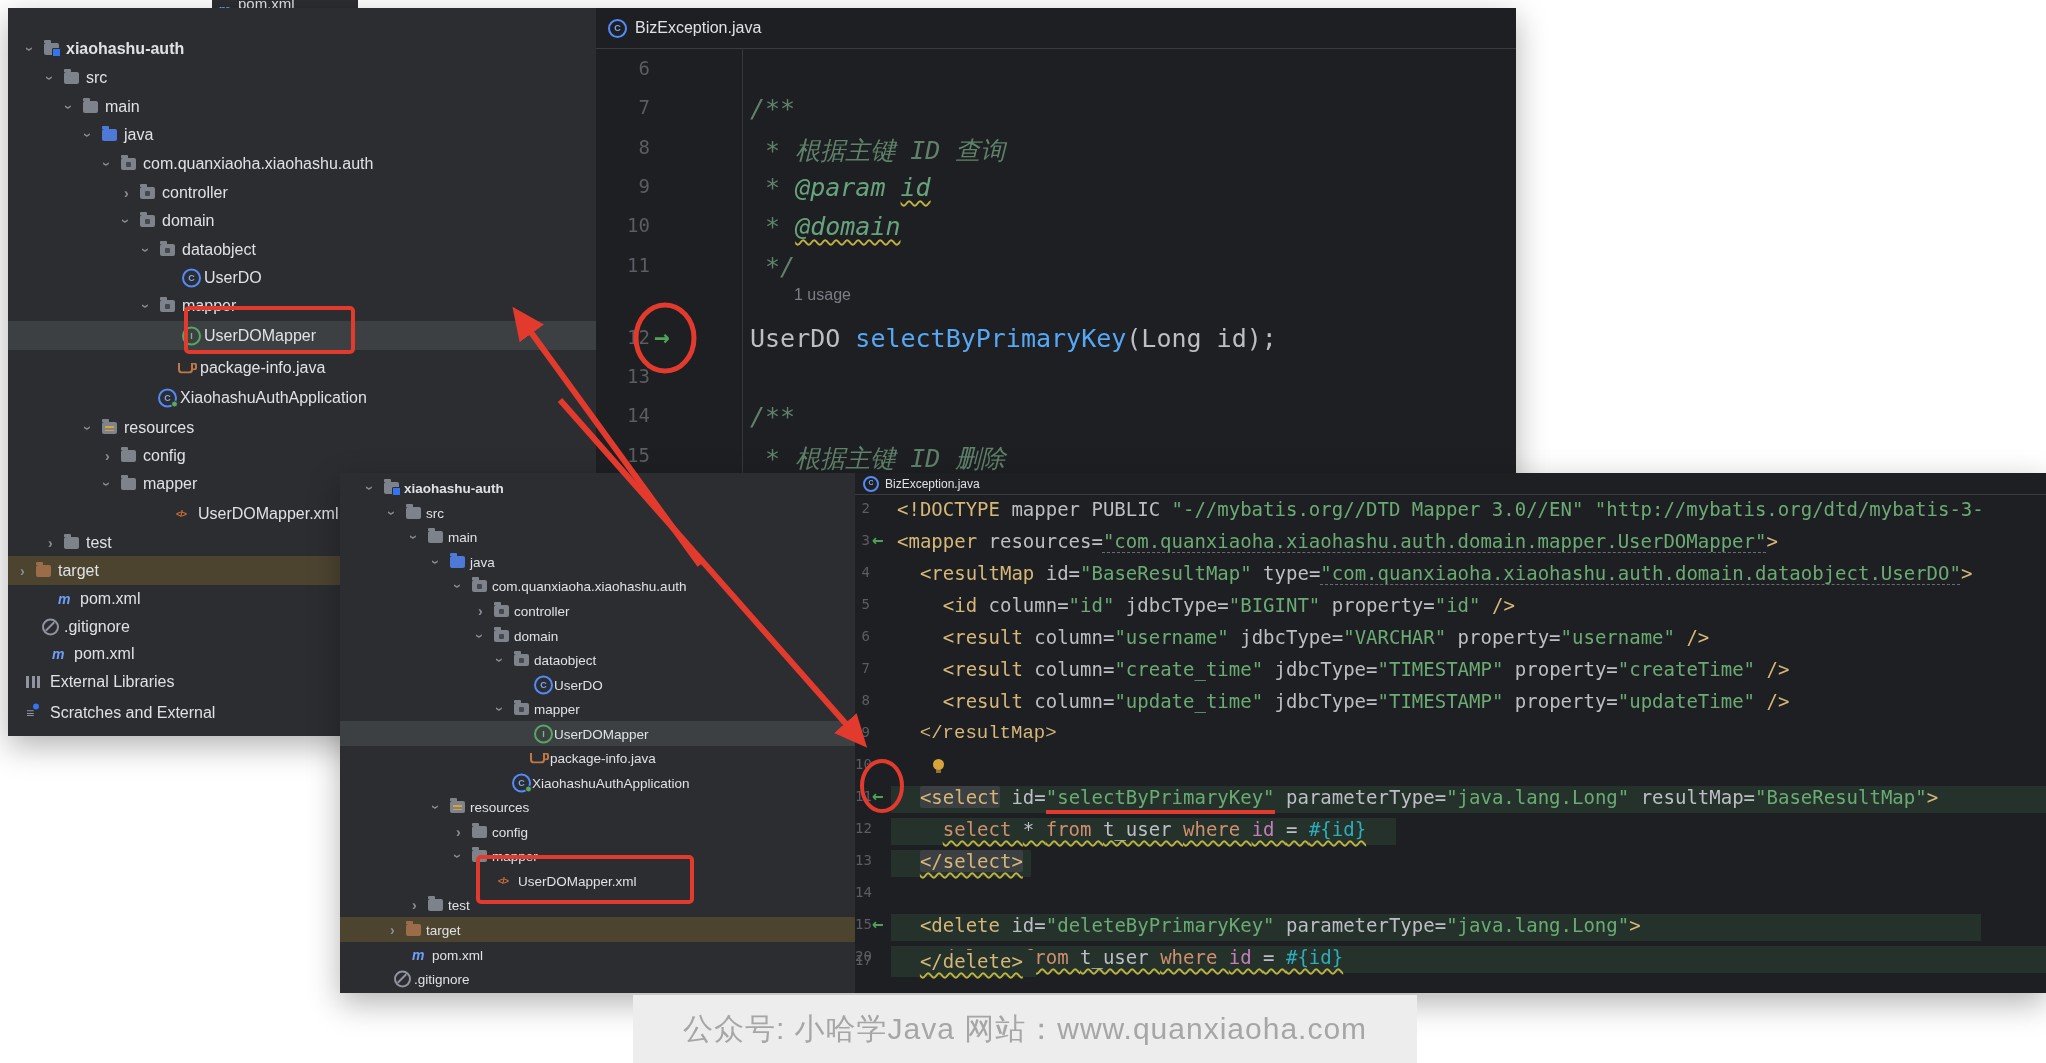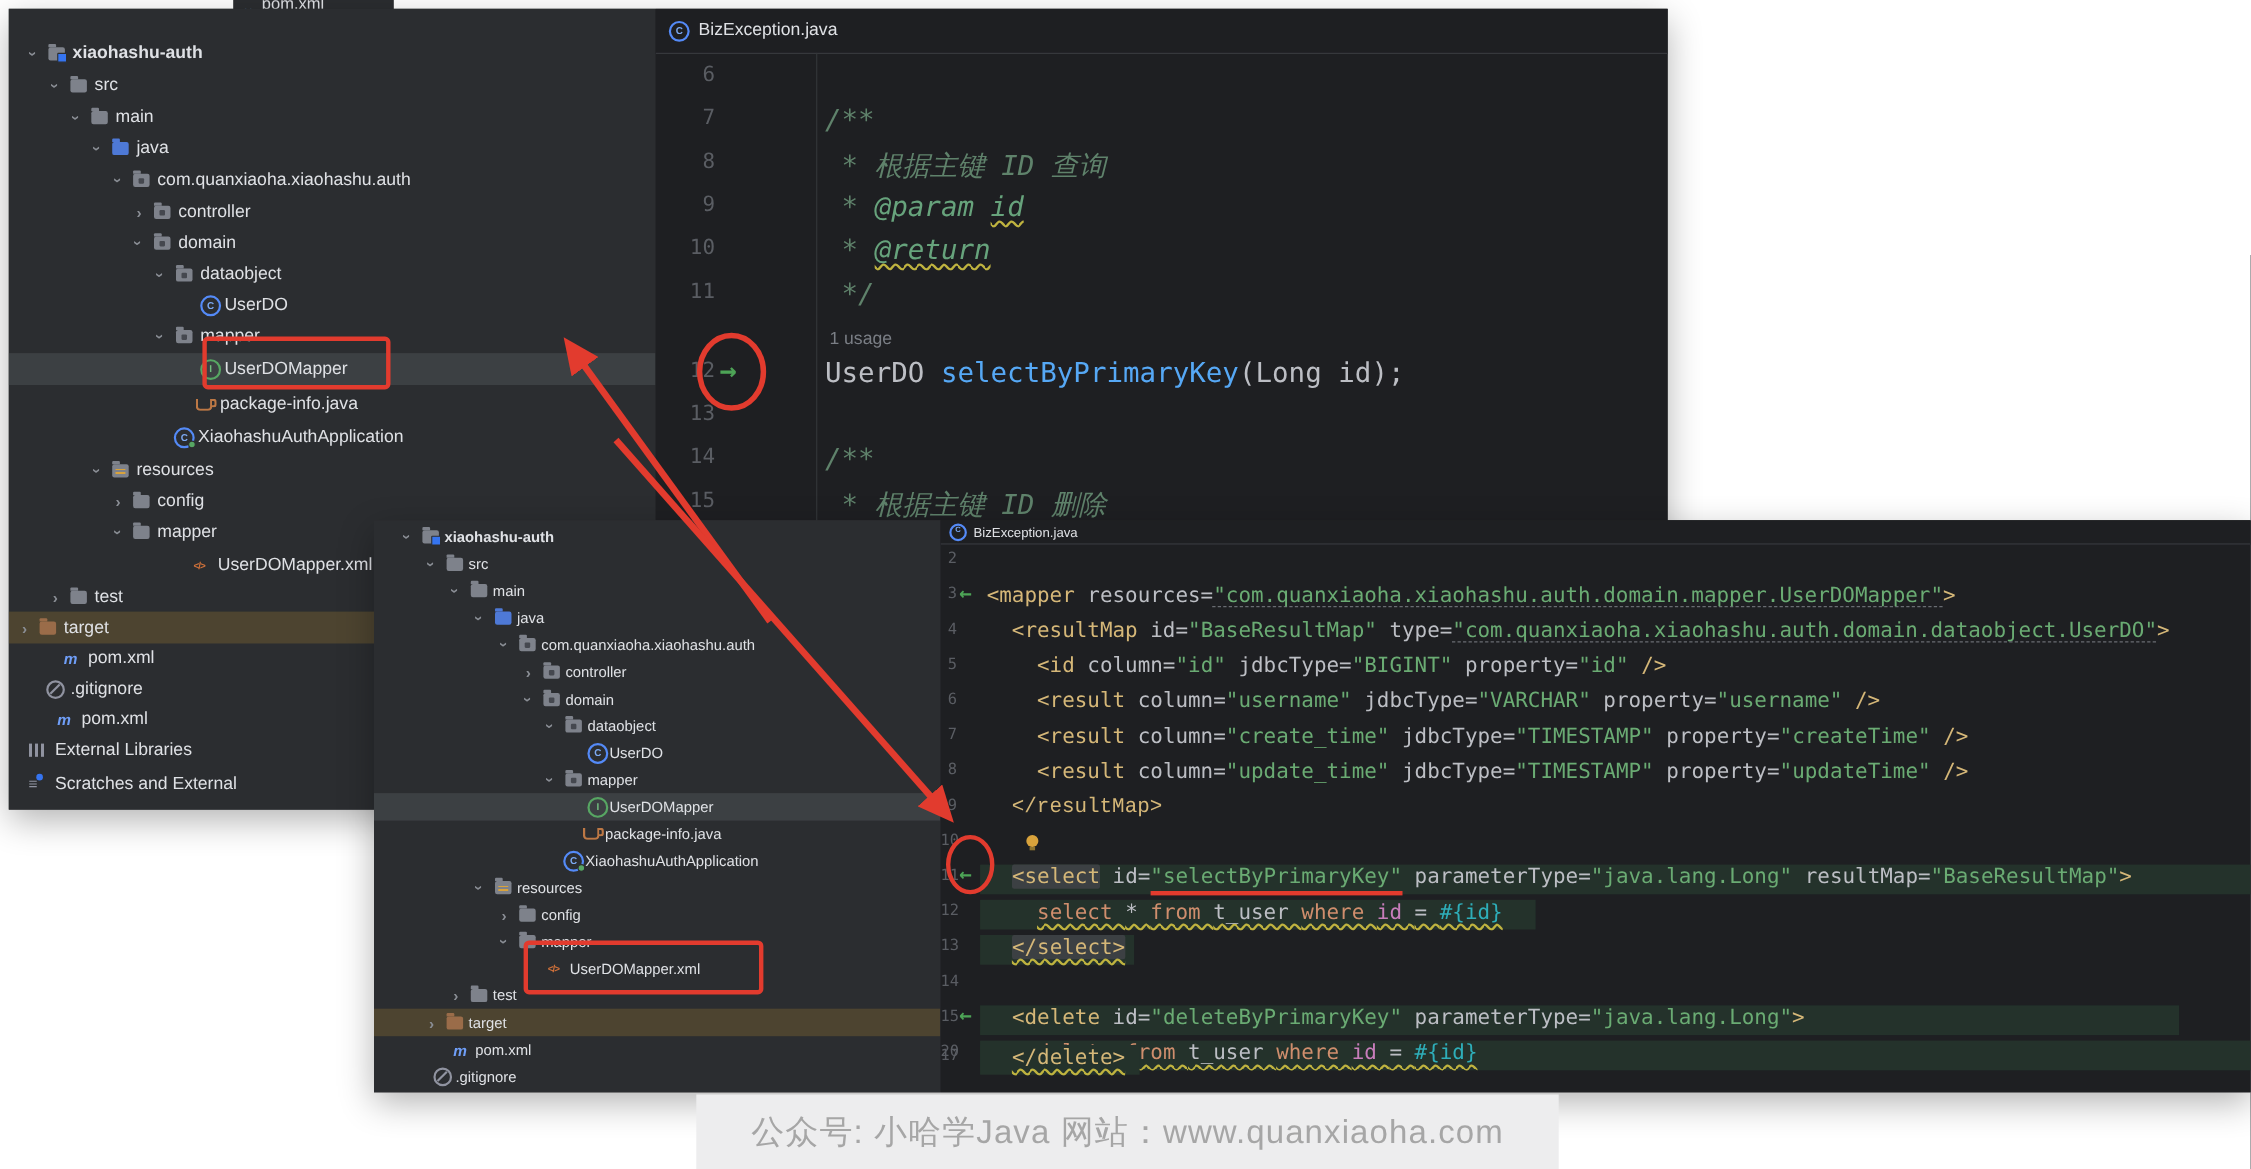--- a/index.html
+++ b/index.html
@@ -229,27 +229,27 @@
         <div class="cline" style="top: 86px; height: 34px;">
           <span class="lnum" style="width: 54px; font-size: 19px;">8</span>
           <span class="toks" style="left: 154px; font-size: 25px;"><span class="c-doc"> * 根据主键 ID 查询</span></span>
         </div>
         <div class="cline" style="top: 125px; height: 34px;">
           <span class="lnum" style="width: 54px; font-size: 19px;">9</span>
           <span class="toks" style="left: 154px; font-size: 25px;"><span class="c-doc"> * </span><span class="c-doctag">@param</span><span class="c-doc"> </span><span class="c-doctag m-warn">id</span></span>
         </div>
         <div class="cline" style="top: 164px; height: 34px;">
           <span class="lnum" style="width: 54px; font-size: 19px;">10</span>
-          <span class="toks" style="left: 154px; font-size: 25px;"><span class="c-doc"> * </span><span class="c-doctag m-warn">@return</span></span>
+          <span class="toks" style="left: 154px; font-size: 25px;"><span class="c-doc"> * </span><span class="c-doctag m-warn">@domain</span></span>
         </div>
         <div class="cline" style="top: 204px; height: 34px;">
           <span class="lnum" style="width: 54px; font-size: 19px;">11</span>
           <span class="toks" style="left: 154px; font-size: 25px;"><span class="c-doc"> */</span></span>
         </div>
-        <div class="cline" style="top: 252px; height: 34px;">
+        <div class="cline" style="top: 238px; height: 34px; margin-left: 40px;">
           <span class="inlay" style="left: 158px; font-size: 16px;">1 usage</span>
         </div>
         <div class="cline" style="top: 276px; height: 34px;">
           <span class="lnum" style="width: 54px; font-size: 19px;">12</span>
           <span class="garr" style="left: 58px; font-size: 26px;">→</span>
           <span class="toks" style="left: 154px; font-size: 25px;"><span class="c-plain">UserDO </span><span class="c-method">selectByPrimaryKey</span><span class="c-plain">(Long id);</span></span>
         </div>
         <div class="cline" style="top: 315px; height: 34px;">
           <span class="lnum" style="width: 54px; font-size: 19px;">13</span>
         </div>
@@ -372,20 +372,21 @@
   <div class="ed" id="edB">
     <div class="tabbar" id="tabBbar">
       <div class="tab" id="tabB">
         <span class="ico i-class" style="position:static;transform:none;width:12px;height:12px;font-size:7px;line-height:10px;">C</span>
         <span>BizException.java</span>
       </div>
     </div>
     <div class="code" id="codeB">
         <div class="cline" style="top: 4px; height: 27px;">
           <span class="lnum" style="width: 15px; font-size: 14px;">2</span>
+          <span class="toks" style="left: 42px; font-size: 19px;"><span class="c-tag">&lt;!DOCTYPE </span><span class="c-plain">mapper PUBLIC </span><span class="c-str">"-//mybatis.org//DTD Mapper 3.0//EN" "http://mybatis.org/dtd/mybatis-3-</span></span>
         </div>
         <div class="cline" style="top: 36px; height: 27px;">
           <span class="lnum" style="width: 15px; font-size: 14px;">3</span>
           <span class="garr" style="left: 17px; font-size: 19px;">←</span>
           <span class="toks" style="left: 42px; font-size: 19px;"><span class="c-tag">&lt;mapper </span><span class="c-attr">resources</span><span class="c-plain">=</span><span class="c-str m-dash">"com.quanxiaoha.xiaohashu.auth.domain.mapper.UserDOMapper"</span><span class="c-tag">&gt;</span></span>
         </div>
         <div class="cline" style="top: 68px; height: 27px;">
           <span class="lnum" style="width: 15px; font-size: 14px;">4</span>
           <span class="toks" style="left: 42px; font-size: 19px;"><span class="c-tag">  &lt;resultMap </span><span class="c-attr">id</span><span class="c-plain">=</span><span class="c-str">"BaseResultMap"</span><span class="c-plain"> </span><span class="c-attr">type</span><span class="c-plain">=</span><span class="c-str m-dash">"com.quanxiaoha.xiaohashu.auth.domain.dataobject.UserDO"</span><span class="c-tag">&gt;</span></span>
         </div>

